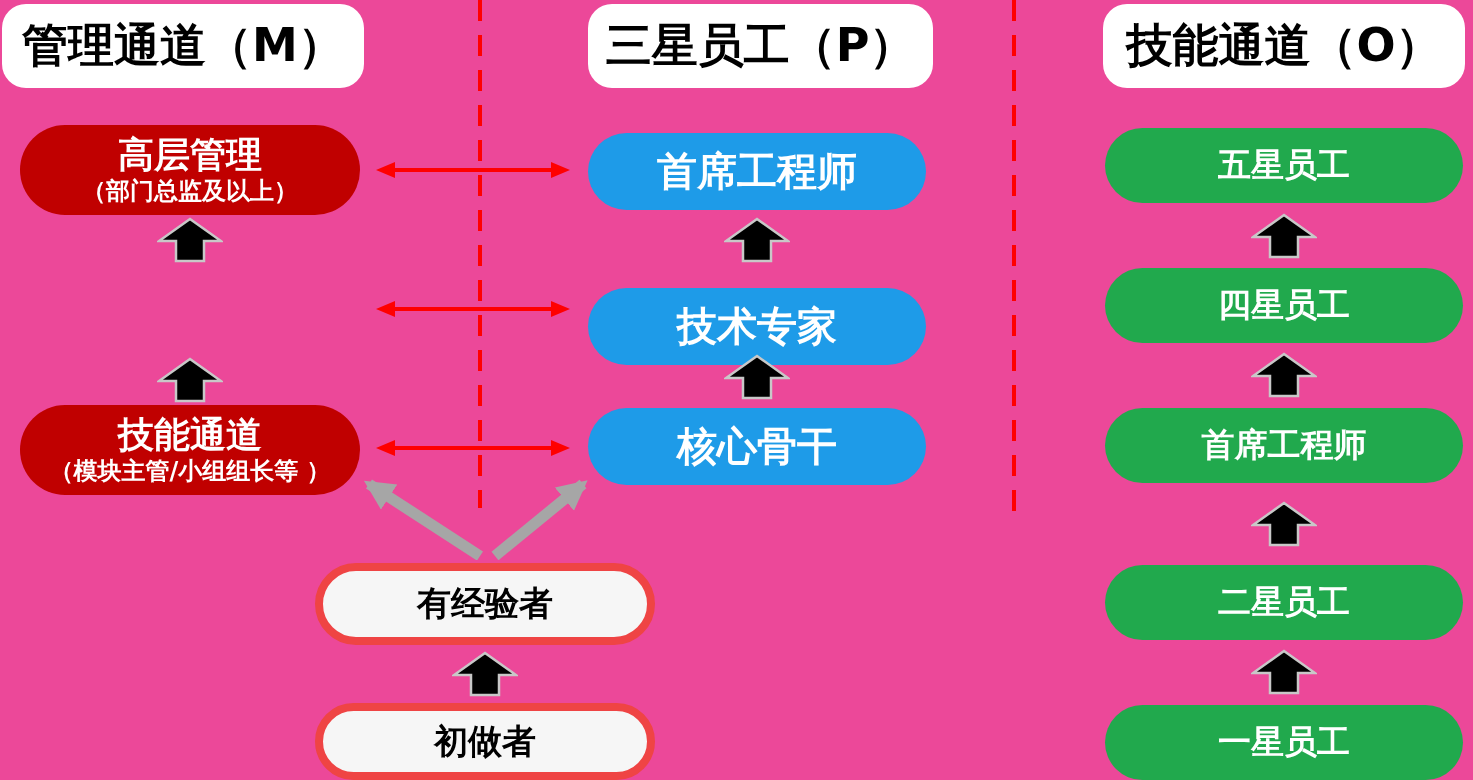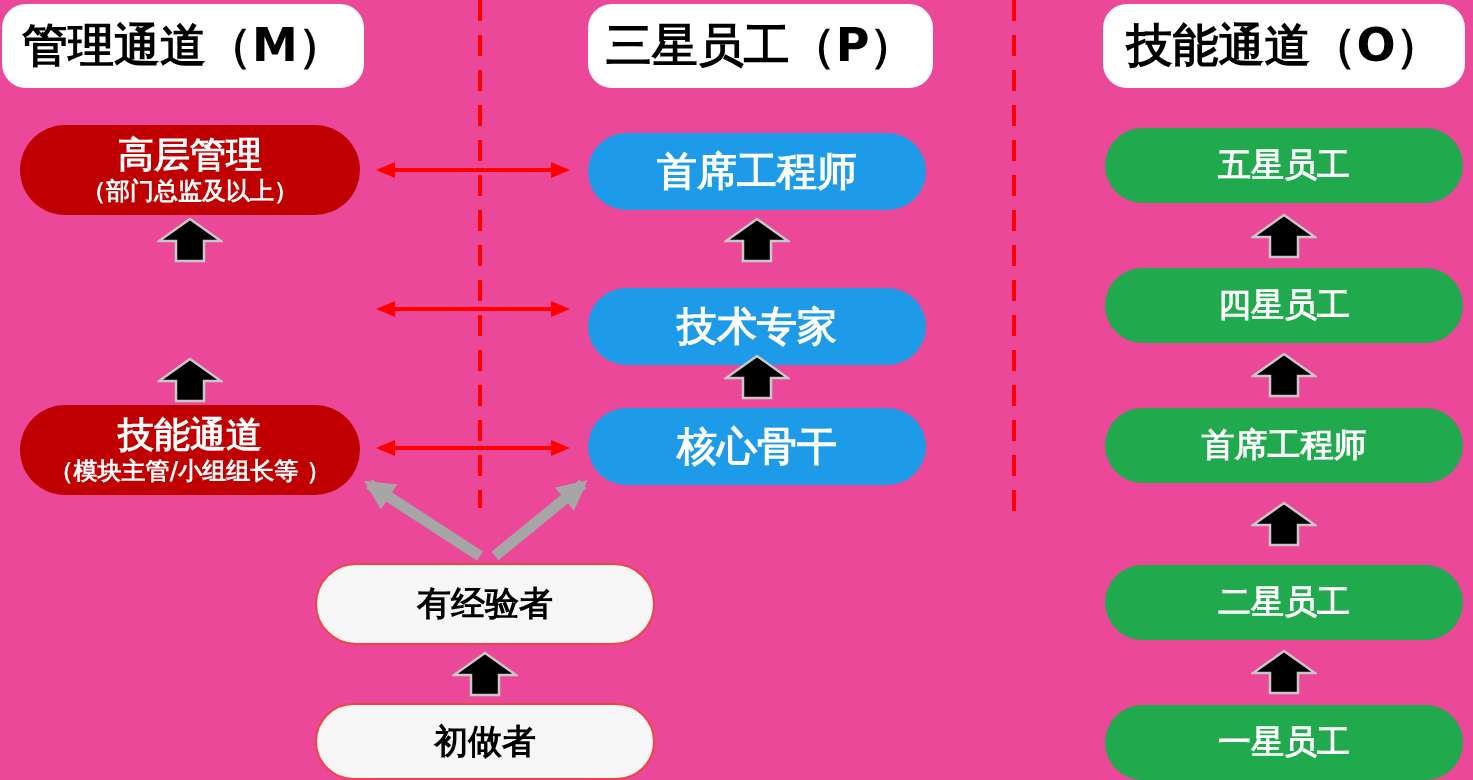--- a/index.html
+++ b/index.html
@@ -37,21 +37,21 @@
     align-items: center;
     justify-content: center;
     font-weight: bold;
     color: #FFFFFF;
     text-align: center;
     white-space: nowrap;
   }
   .mgmt  { left: 20px;   width: 340px; height: 90px; background: #C00000; border-radius: 46px; }
   .prof  { left: 588px;  width: 338px; height: 77px; background: #1E9BE8; border-radius: 39px; font-size: 40px; }
   .skill { left: 1105px; width: 358px; height: 75px; background: #21A94D; border-radius: 38px; font-size: 33px; }
-  .entry { left: 315px;  width: 340px; background: #F6F6F6; color: #000; border: 2px solid #ef4444; font-size: 34px; }
+  .entry { left: 315px;  width: 340px; background: #F6F6F6; color: #000; border: 8px solid #ef4444; font-size: 34px; }
 
   .mgmt .box-title    { font-size: 36px; line-height: 1.15; }
   .mgmt .box-subtitle { font-size: 24px; line-height: 1.15; margin-top: 3px; }
 
   
   .divider {
     position: absolute;
     width: 4px;
     background: repeating-linear-gradient(to bottom, #FF0000 0 21px, transparent 21px 35px);
   }

